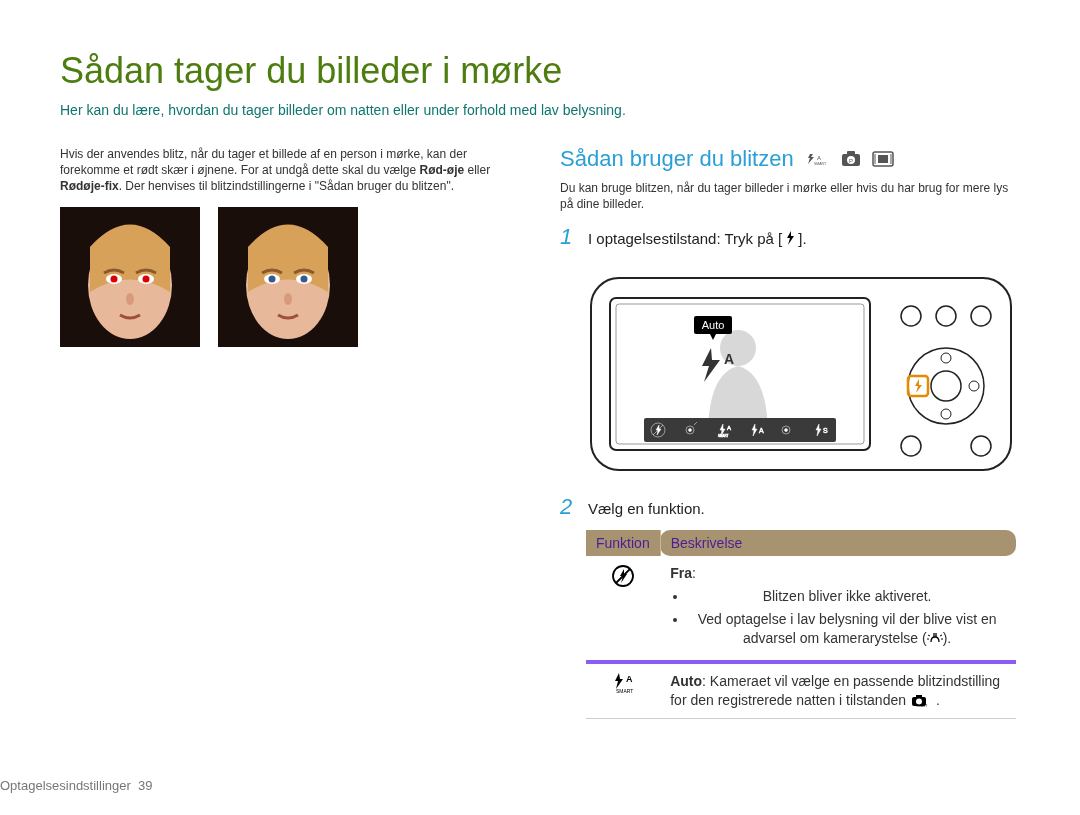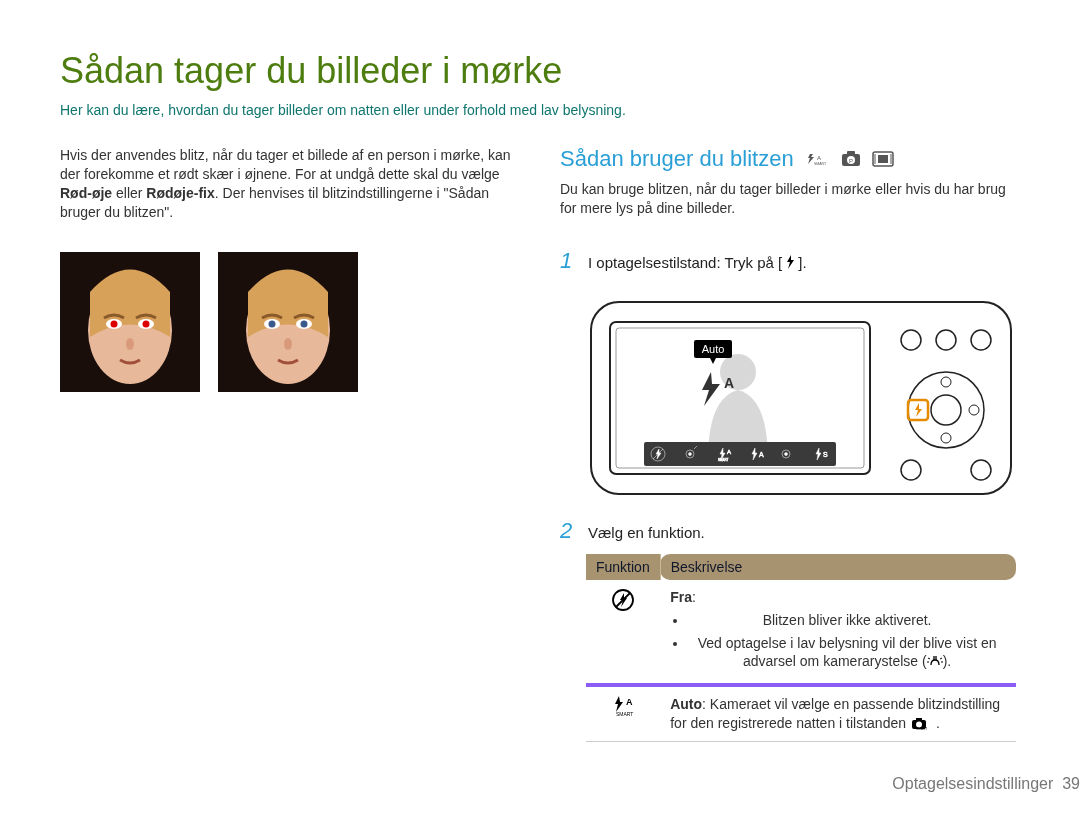--- a/index.html
+++ b/index.html
@@ -36,24 +36,24 @@
     display: flex;
     align-items: center;
     gap: 10px;
   }
   .mode-icon {
     width: 22px; height: 18px;
     display: inline-flex; align-items:center; justify-content:center;
   }
   .mode-icon svg { width: 22px; height: 18px; }
   .section-body {
-    font-size: 14px;
+    font-size: 12px;
     color: #333;
     line-height: 1.35;
-    margin-bottom: 30px;
+    margin-bottom: 12px;
   }
   .section-body b { font-weight: 700; }
   .portraits {
     display: flex;
     gap: 18px;
     margin-top: 12px;
   }
   .portrait {
     width: 140px; height: 140px;
     background: #111;
@@ -84,43 +84,43 @@
     margin: 6px 0 14px 26px;
   }
   .func-table {
     border-collapse: collapse;
     width: 430px;
     margin-left: 26px;
     font-size: 14px;
   }
   .func-table thead th {
     background: #a89371;
-    color: #0f172a;
+    color: #4c1d95;
     font-weight: 400;
     padding: 5px 10px;
     text-align: left;
     border-right: 1px solid #c9b896;
   }
   .func-table thead th:last-child { border-right: none; border-radius: 10px; }
   .func-table tbody td {
     border-bottom: 4px solid #8b5cf6;
     padding: 8px 10px;
     vertical-align: top;
   }
   .func-table tbody tr:last-child td { border-bottom: 1px solid #ccc; }
   .icon-cell { width: 42px; text-align: center; }
   .desc-cell { line-height: 1.35; }
   .desc-cell ul { padding-left: 18px; margin-top: 4px; }
   .desc-cell li { margin-bottom: 4px; text-align: center; }
   .footer {
     position: absolute;
     bottom: 22px;
     left: 0; right: 0;
-    text-align: right;
-    font-size: 16px;
+    text-align: left;
+    font-size: 13px;
     color: #777;
   }
   .inline-icon { display:inline-flex; width:16px; height:14px; vertical-align:-2px; }
   .smart-icon { display:inline-flex; width:26px; height:14px; vertical-align:-2px; }
 </style>
 </head>
 <body>
 
 <h1 class="page-title">Sådan tager du billeder i mørke</h1>
 <p class="page-intro">Her kan du lære, hvordan du tager billeder om natten eller under forhold med lav belysning.</p>

